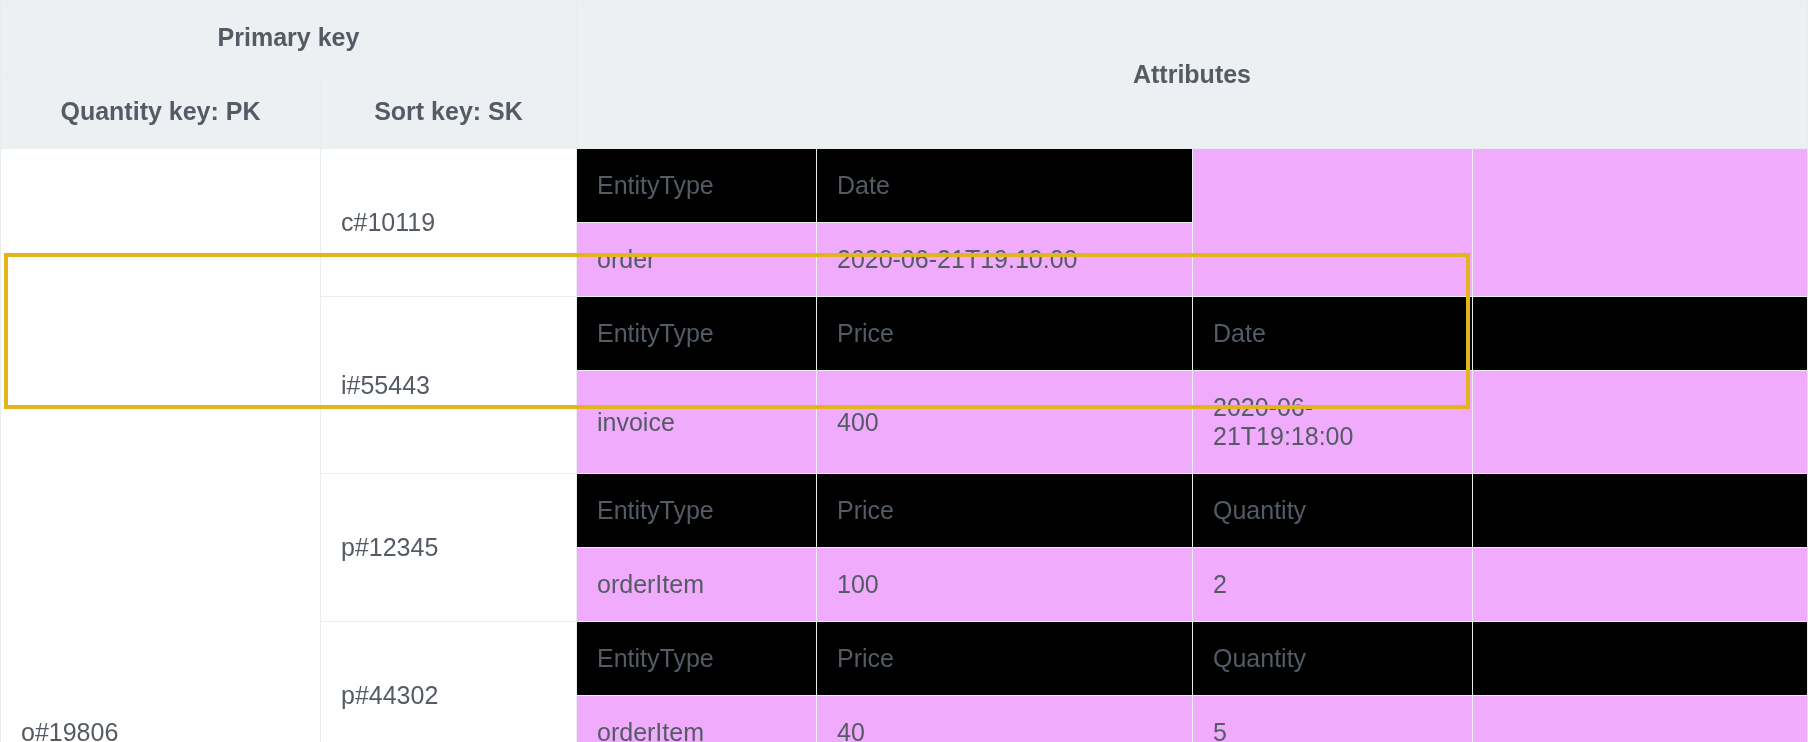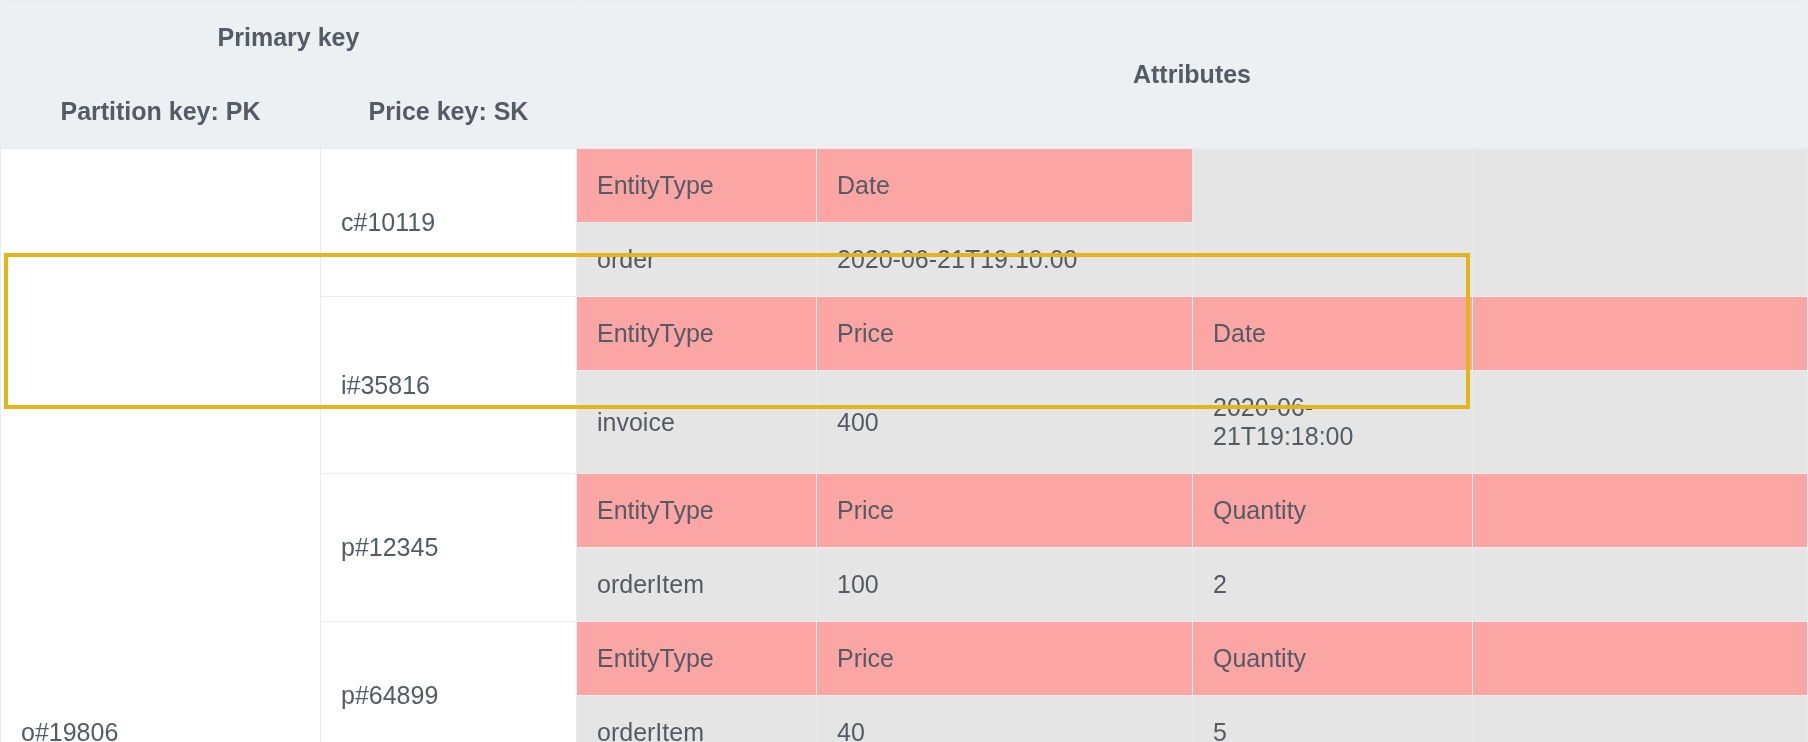--- a/index.html
+++ b/index.html
@@ -22,24 +22,24 @@
   }
   .hdr {
     background: #ecf0f3;
     font-weight: 700;
     text-align: center;
     color: #545b64;
   }
   .hdr .pad { padding: 18px 12px; }
   .cell { padding: 18px 16px; }
   .attr-hdr {
-    background: #fca5a5;
+    background: #000000;
     font-weight: 400;
   }
-  .attr-val { background: #e5e5e5; }
+  .attr-val { background: #f0abfc; }
   .pk-cell { vertical-align: bottom; }
   .sk-cell { vertical-align: middle; }
   .highlight {
     position: absolute;
     border: 4px solid #e3b51d;
     pointer-events: none;
   }
   col.c-pk { width: 320px; }
   col.c-sk { width: 256px; }
   col.c-a1 { width: 240px; }
@@ -64,24 +64,24 @@
     <tr>
       <th class="hdr" colspan="2">
             <div class="pad">Primary key</div>
           </th>
       <th class="hdr" colspan="4" rowspan="2">
             <div class="pad">Attributes</div>
           </th>
     </tr>
     <tr>
       <th class="hdr">
-            <div class="pad">Partition key: PK</div>
+            <div class="pad">Quantity key: PK</div>
           </th>
       <th class="hdr">
-            <div class="pad">Price key: SK</div>
+            <div class="pad">Sort key: SK</div>
           </th>
     </tr>
   </thead>
   <tbody>
 
     <tr>
       <td class="pk-cell" rowspan="8">
         <div class="cell">o#19806</div>
       </td>
       <td class="sk-cell" rowspan="2">
@@ -100,21 +100,21 @@
       <td class="attr-val">
             <div class="cell">order</div>
           </td>
       <td class="attr-val">
             <div class="cell">2020-06-21T19:10:00</div>
           </td>
     </tr>
 
     <tr>
       <td class="sk-cell" rowspan="2">
-        <div class="cell">i#35816</div>
+        <div class="cell">i#55443</div>
       </td>
       <td class="attr-hdr">
             <div class="cell">EntityType</div>
           </td>
       <td class="attr-hdr">
             <div class="cell">Price</div>
           </td>
       <td class="attr-hdr">
             <div class="cell">Date</div>
           </td>
@@ -164,21 +164,21 @@
       <td class="attr-val">
             <div class="cell">2</div>
           </td>
       <td class="attr-val">
             <div class="cell"></div>
           </td>
     </tr>
 
     <tr>
       <td class="sk-cell" rowspan="2">
-        <div class="cell">p#64899</div>
+        <div class="cell">p#44302</div>
       </td>
       <td class="attr-hdr">
             <div class="cell">EntityType</div>
           </td>
       <td class="attr-hdr">
             <div class="cell">Price</div>
           </td>
       <td class="attr-hdr">
             <div class="cell">Quantity</div>
           </td>

